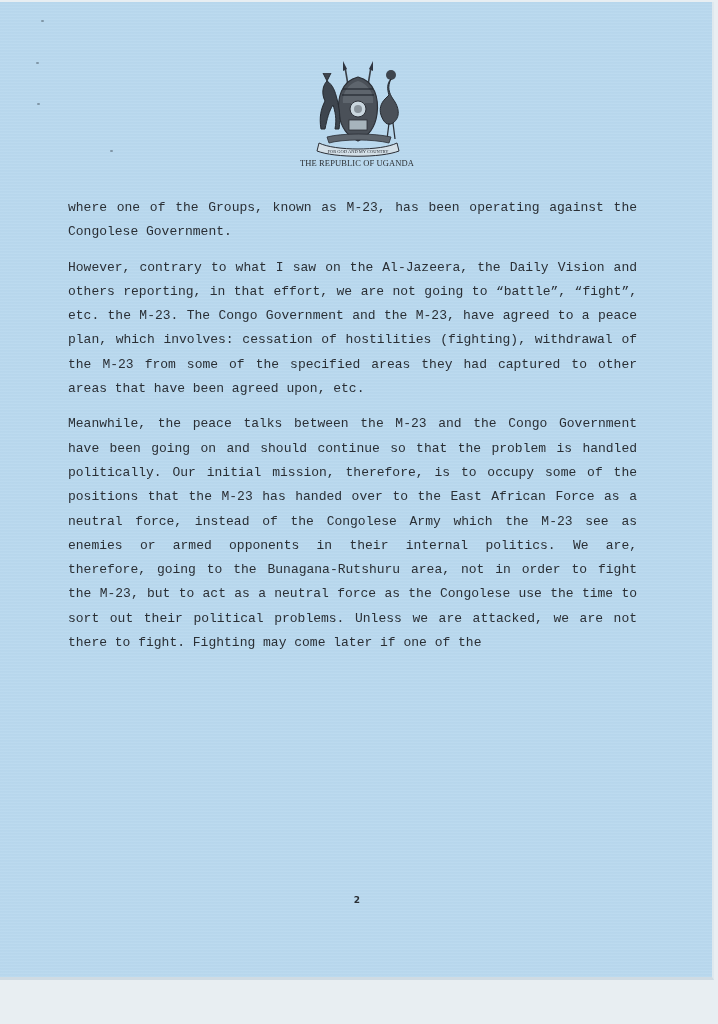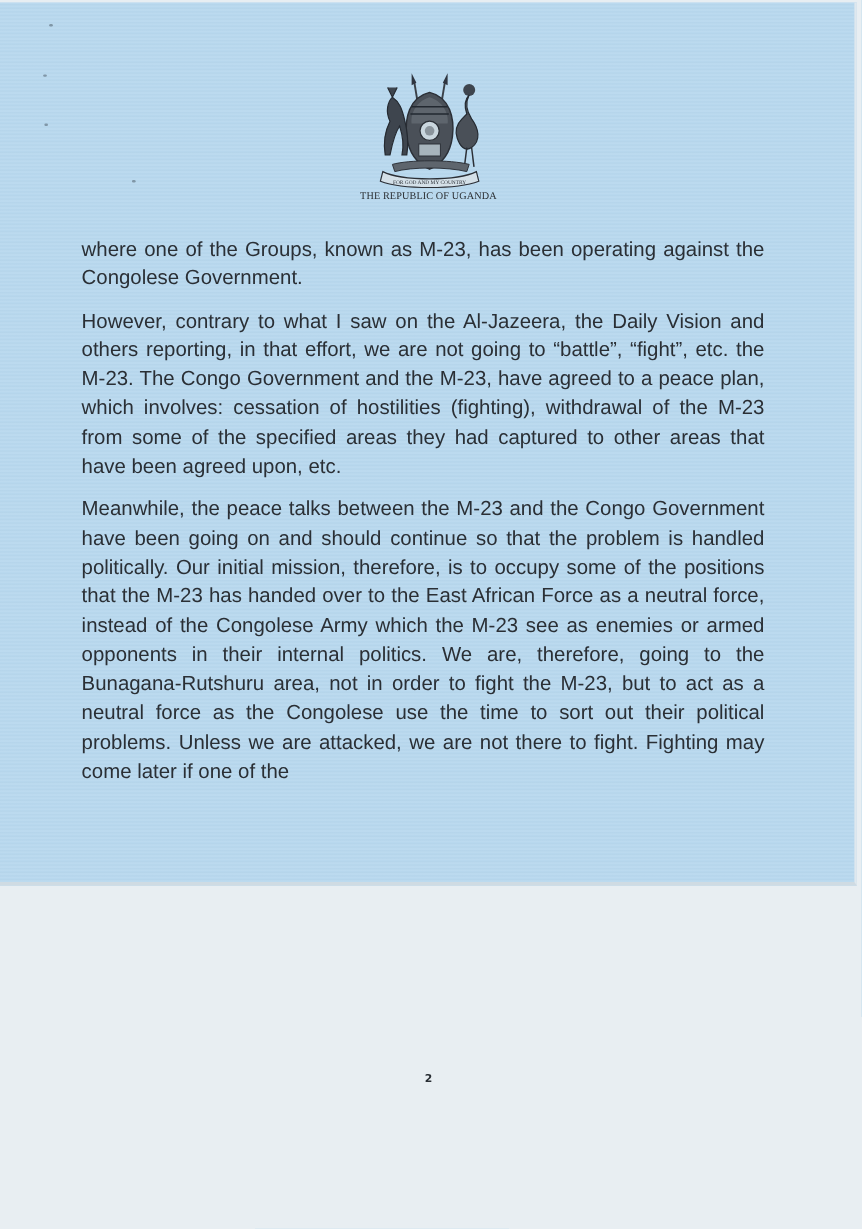--- a/index.html
+++ b/index.html
@@ -8,21 +8,21 @@
     }
     body {
       width: 718px;
       height: 1024px;
       overflow: hidden;
       background: #e8eef2;
     }
     .page {
       position: relative;
       width: 714px;
-      height: 736px;
+      height: 978px;
       margin: 2px 0 0 0;
       background: #b8d8ee;
       background-image:
         repeating-linear-gradient(0deg, rgba(255,255,255,0.05) 0px, rgba(255,255,255,0.05) 1px, rgba(0,0,0,0.015) 2px, rgba(0,0,0,0) 3px);
       border-right: 2px solid #dfe8ee;
       border-bottom: 3px solid #cfdbe3;
       box-sizing: border-box;
     }
     .crest {
       position: absolute;
@@ -40,22 +40,22 @@
       font-family: "Liberation Serif", serif;
       font-size: 8.5px;
       color: #2b2f33;
       letter-spacing: 0.1px;
     }
     .body-text {
       position: absolute;
       left: 68px;
       width: 569px;
       top: 194px;
-      font-family: Liberation Sans, sans-serif;
-      font-size: 17px;
+      font-family: Liberation Mono, monospace;
+      font-size: 13px;
       line-height: 24.3px;
       color: #2a2f35;
       text-align: justify;
     }
     .body-text p {
       margin: 0 0 11px 0;
     }
     .page-number {
       position: absolute;
       left: 0;

